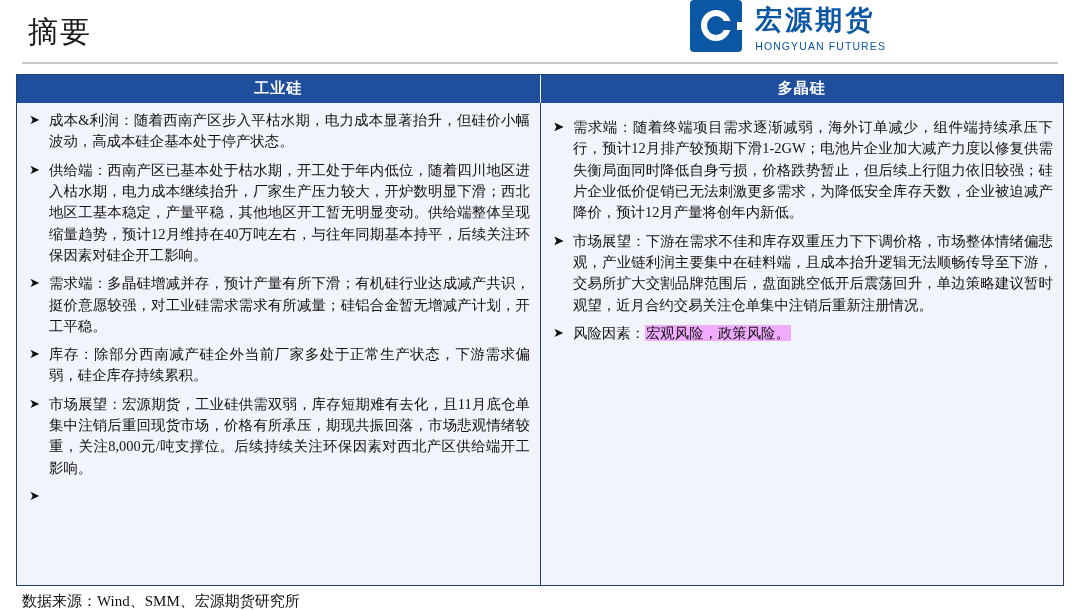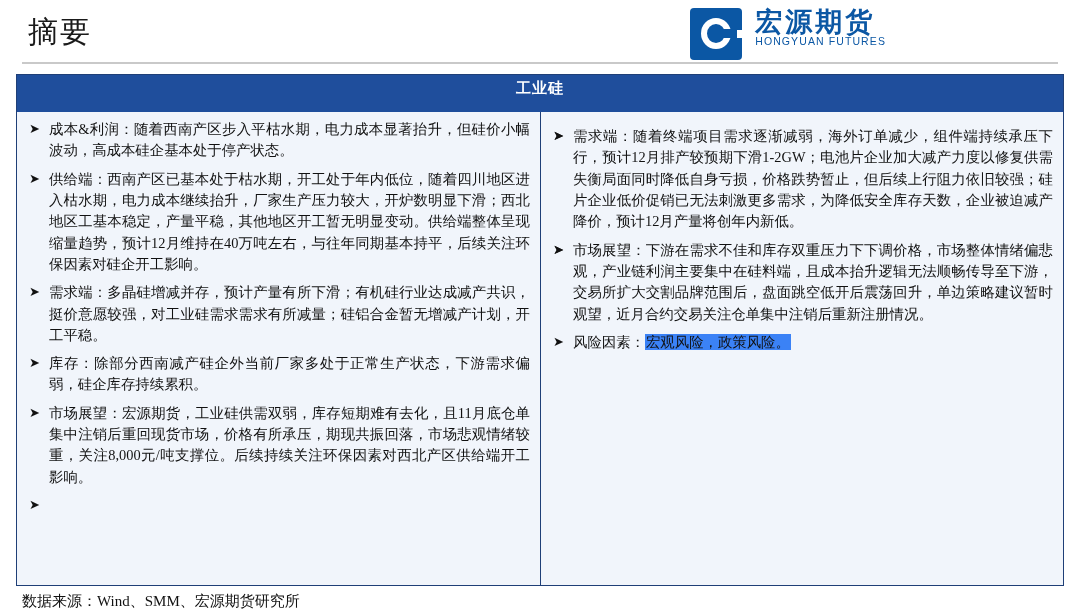--- a/index.html
+++ b/index.html
@@ -40,23 +40,23 @@
     position: absolute;
     left: 22px;
     top: 62px;
     width: 1036px;
     height: 2px;
     background: #c9c9c9;
   }
   .logo-wrap {
     position: absolute;
     right: 18px;
-    top: 8px;
-    display: flex;
-    align-items: flex-start;
+    top: 0;
+    display: flex;
+    align-items: flex-end;
     gap: 13px;
   }
   .logo-mark {
     width: 52px;
     height: 52px;
     background: #0b57a4;
     border-radius: 4px;
     position: relative;
   }
   .logo-mark::before {
@@ -93,38 +93,38 @@
     color: #0b57a4;
     font-weight: bold;
     letter-spacing: 3px;
     font-family: "Liberation Serif", "DejaVu Serif", serif;
   }
   .logo-en {
     font-size: 10.5px;
     color: #0b57a4;
     letter-spacing: 1.1px;
     font-family: "Liberation Sans", sans-serif;
-    margin-top: 0;
+    margin-top: 7px;
   }
 
   
   .table {
     position: absolute;
     left: 16px;
     top: 74px;
     width: 1048px;
     height: 512px;
     border: 1px solid #1f3f77;
     box-sizing: border-box;
     display: flex;
     flex-direction: column;
   }
   .thead {
     display: flex;
-    height: 37px;
+    height: 28px;
     background: #1f4e9c;
   }
   .th {
     flex: 1 1 50%;
     color: #ffffff;
     font-size: 15px;
     font-weight: bold;
     text-align: center;
     line-height: 27px;
     letter-spacing: 1px;
@@ -165,21 +165,21 @@
     left: 4px;
     top: 0px;
     font-size: 13px;
     color: #111111;
     font-family: "DejaVu Sans", sans-serif;
   }
   .bold {
     font-weight: normal;
   }
   .hl {
-    background: #3b82f6;
+    background: #f0abfc;
     padding: 0 1px;
   }
 
   
   .footnote {
     position: absolute;
     left: 22px;
     top: 592px;
     font-size: 15px;
     color: #111111;
@@ -200,20 +200,21 @@
       <div class="logo-text">
         <span class="logo-cn">宏源期货</span>
         <span class="logo-en">HONGYUAN FUTURES</span>
       </div>
     </div>
   </div>
 
   <div class="table">
     <div class="thead">
       <div class="th">工业硅</div>
+      <div class="th">多晶硅</div>
     </div>
     <div class="tbody">
 
       <div class="cell">
         <ul class="bullets">
           <li>
             <span class="arrow">➤</span>
             <span>成本&amp;利润：随着西南产区步入平枯水期，电力成本显著抬升，但硅价小幅波动，高成本硅企基本处于停产状态。</span>
           </li>
           <li>

